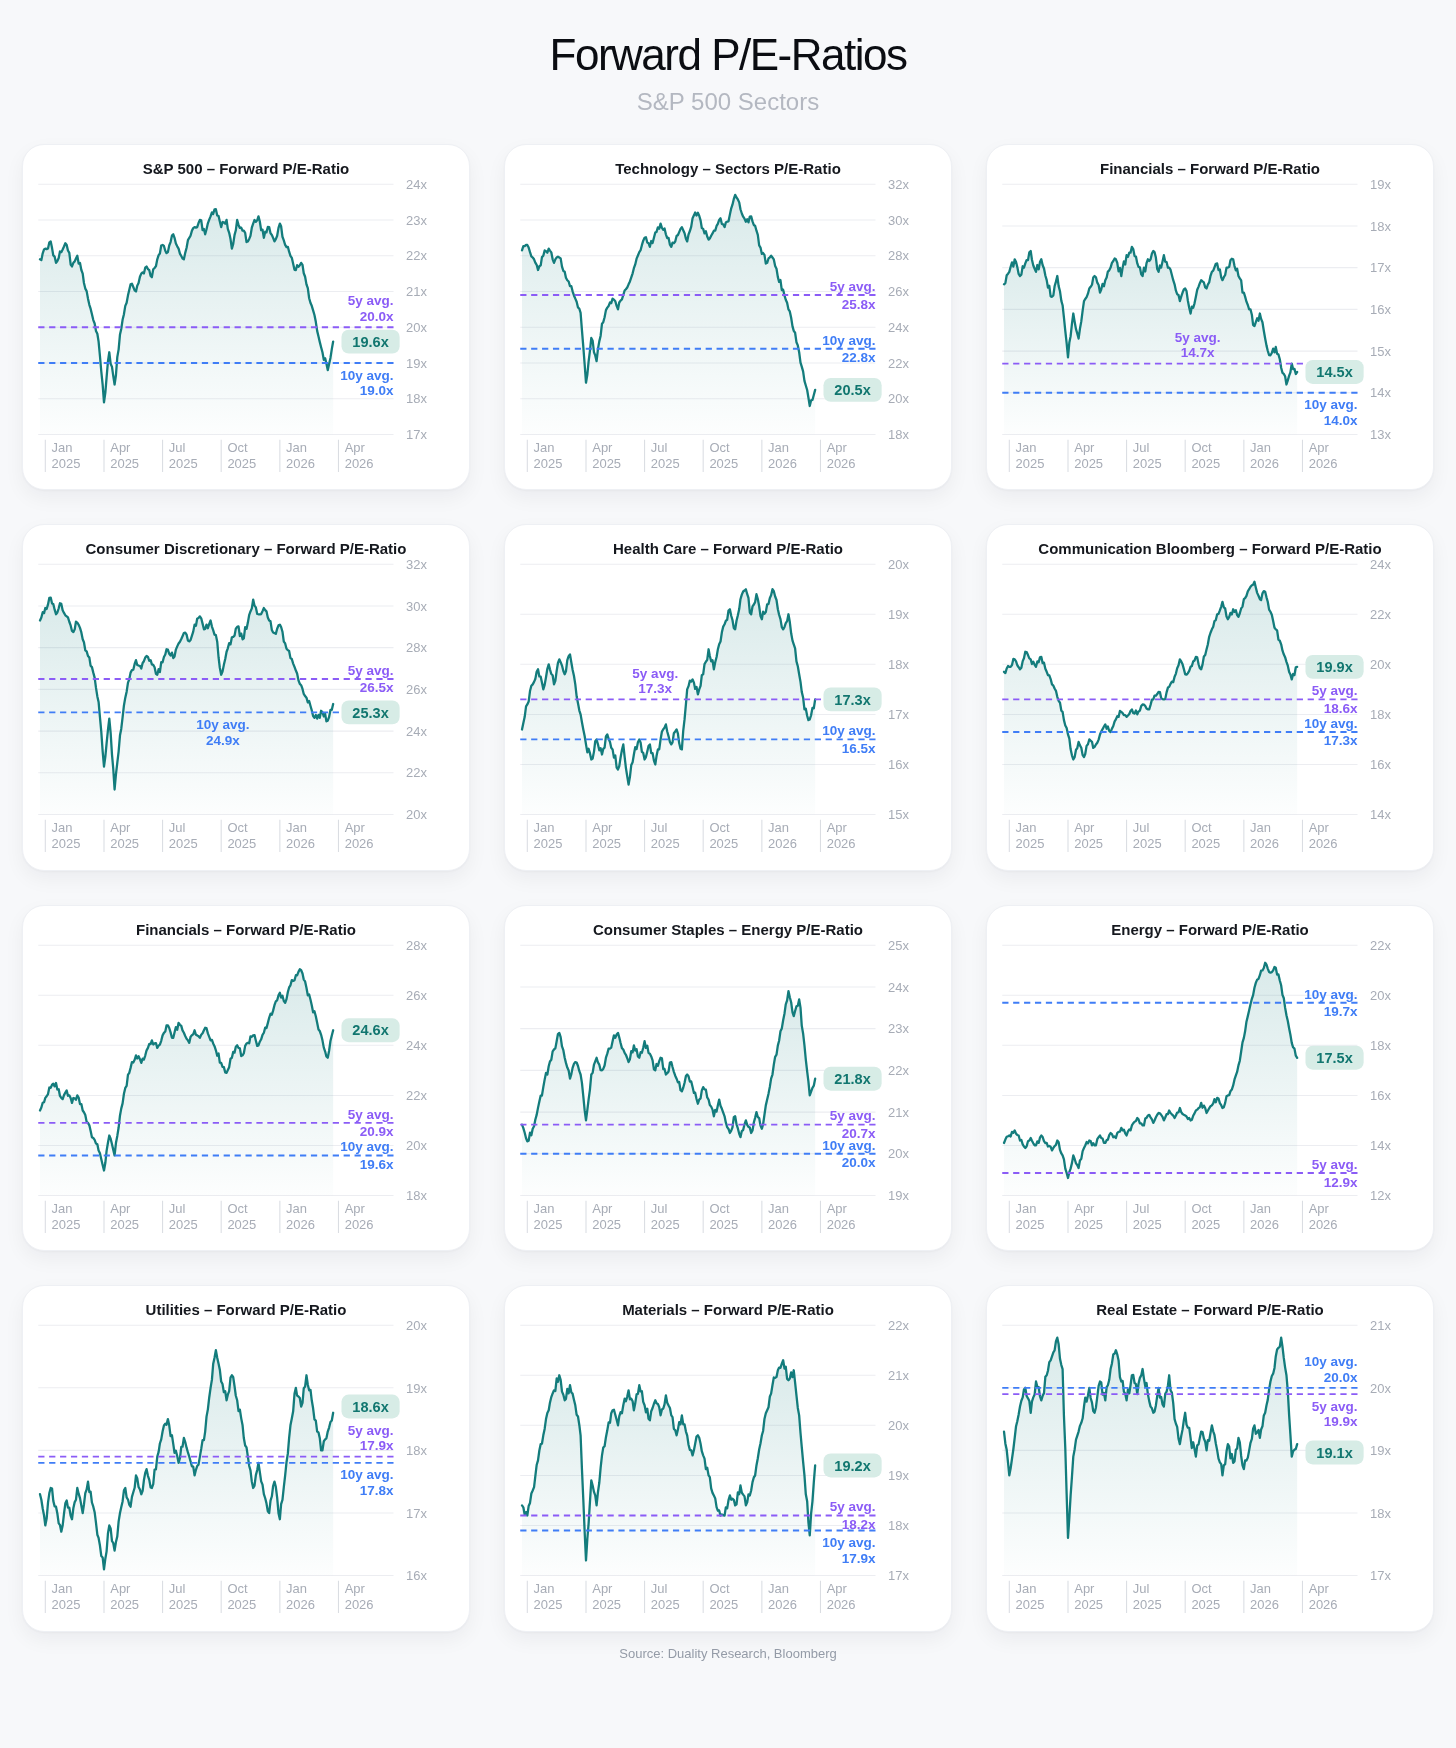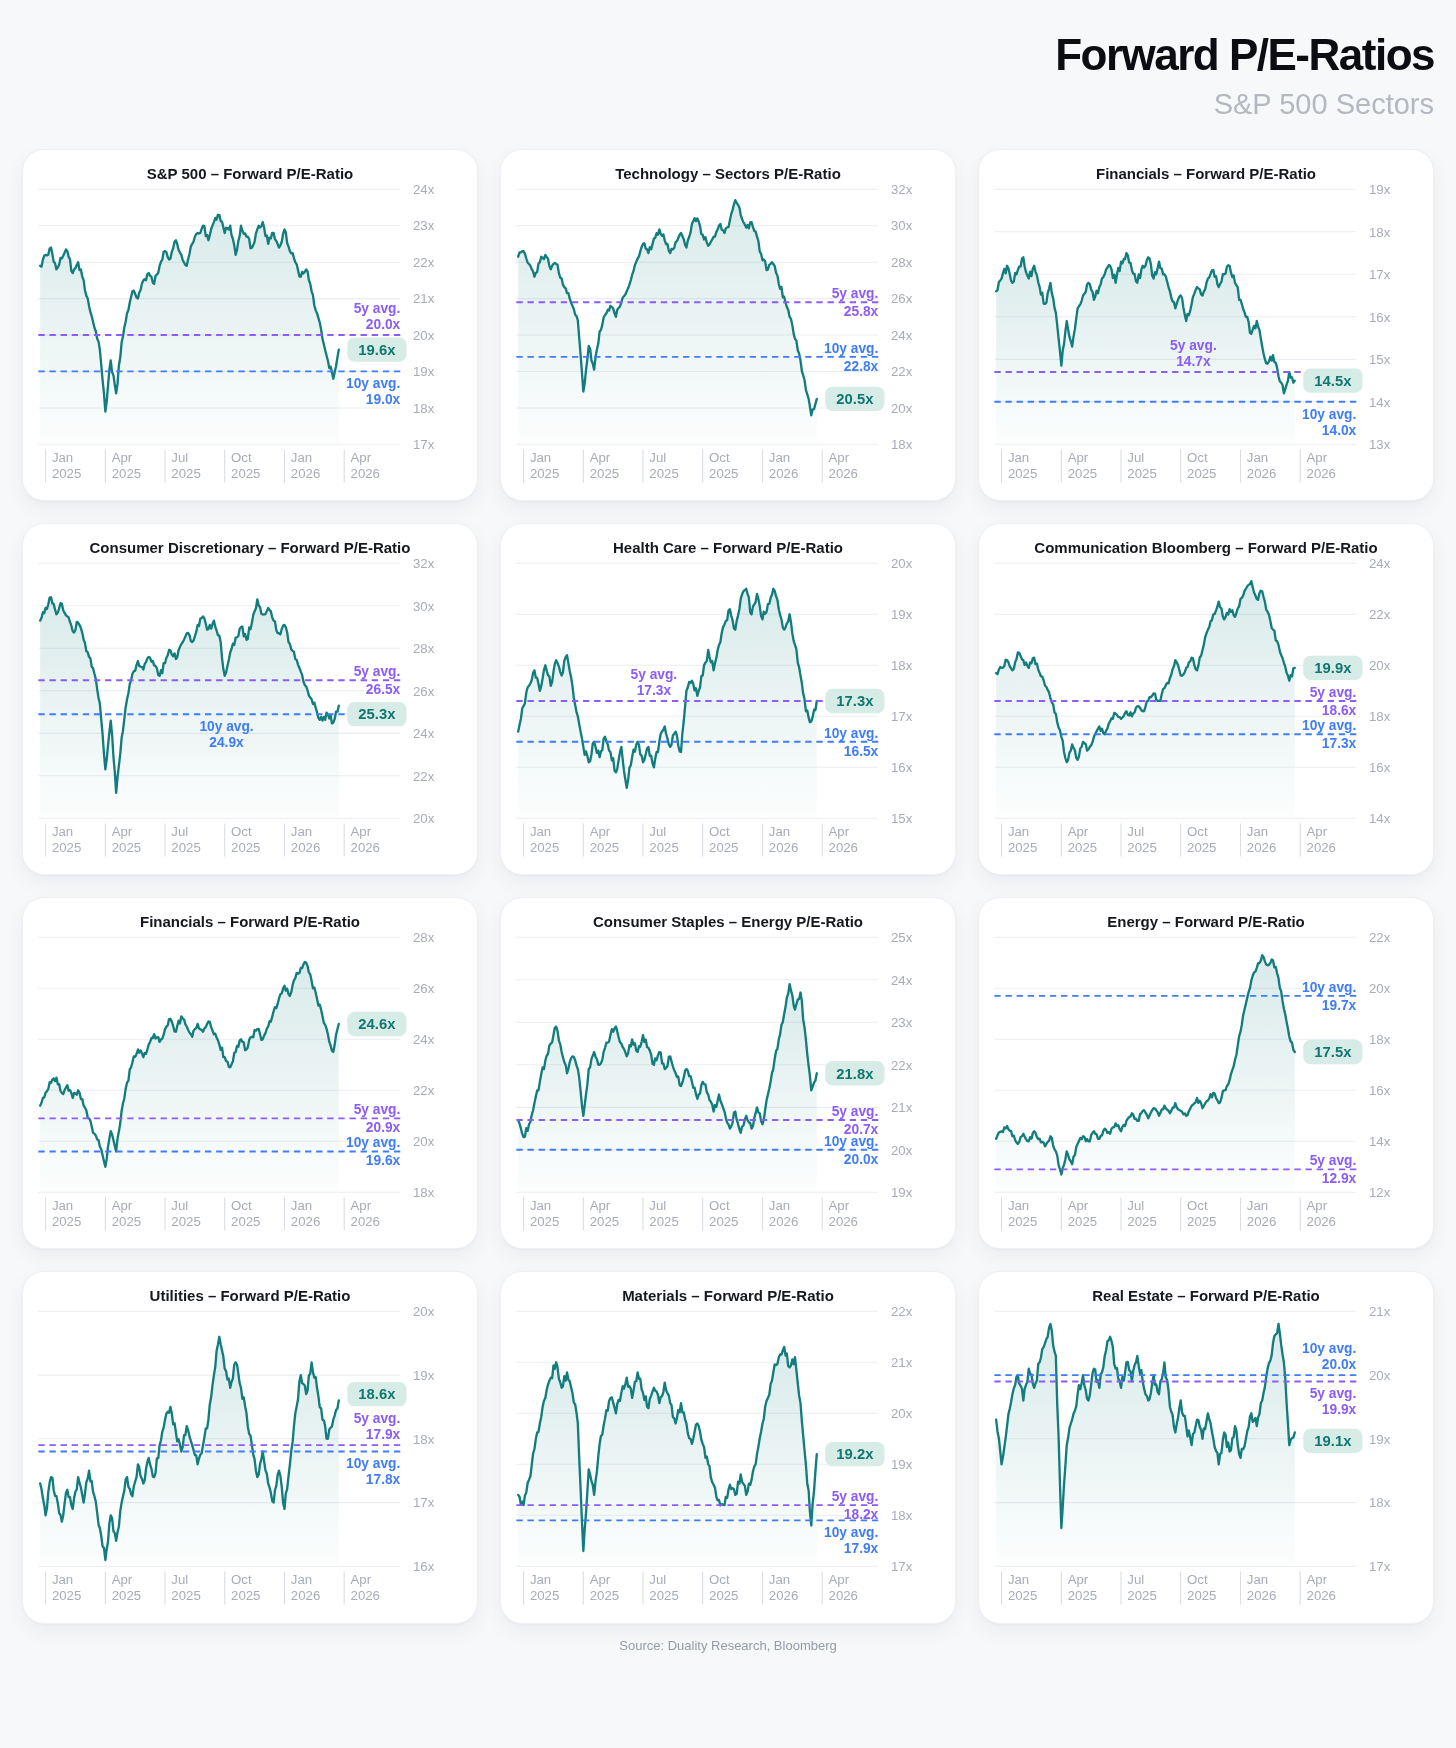--- a/index.html
+++ b/index.html
@@ -1,19 +1,19 @@
 <!DOCTYPE html>
 <html><head>
 <meta charset="utf-8">
 <style>
   html,body{margin:0;padding:0;background:#f7f8fa;font-family:"Liberation Sans",sans-serif;}
   .wrap{width:1456px;margin:0 auto;padding:26px 22px 16px;box-sizing:border-box;}
-  .page-title{text-align:right;font-size:44px;font-weight:700;letter-spacing:-1.5px;color:#0b0d12;margin:4px 0 8px;}
-  .page-subtitle{text-align:right;font-size:29px;font-weight:500;color:#b4b8c1;margin:0 0 28px;}
-  .grid{display:grid;grid-template-columns:repeat(3,1fr);gap:22px;}
+  .page-title{text-align:center;font-size:44px;font-weight:400;letter-spacing:-1.5px;color:#0b0d12;margin:4px 0 8px;}
+  .page-subtitle{text-align:center;font-size:24px;font-weight:500;color:#b4b8c1;margin:0 0 28px;}
+  .grid{display:grid;grid-template-columns:repeat(3,1fr);gap:34px;}
   .card{background:#ffffff;border:1px solid #eef0f4;border-radius:22px;padding:15px 9px 5px;
         box-shadow:0 1px 2px rgba(18,22,40,.03),0 8px 20px rgba(18,22,40,.05);}
   .card-title{text-align:center;font-size:15px;font-weight:700;color:#15181e;margin:0 0 2px;}
   .card svg{width:100%;height:auto;display:block;}
   svg text{font-family:"Liberation Sans",sans-serif;}
   .yl,.xl{font-size:12.5px;fill:#a7acb6;}
   .al{font-size:13px;font-weight:600;}
   .bt{font-size:14px;font-weight:700;}
   .source{text-align:center;font-size:13px;color:#949ba7;margin:14px 8px 4px;}
 </style>

